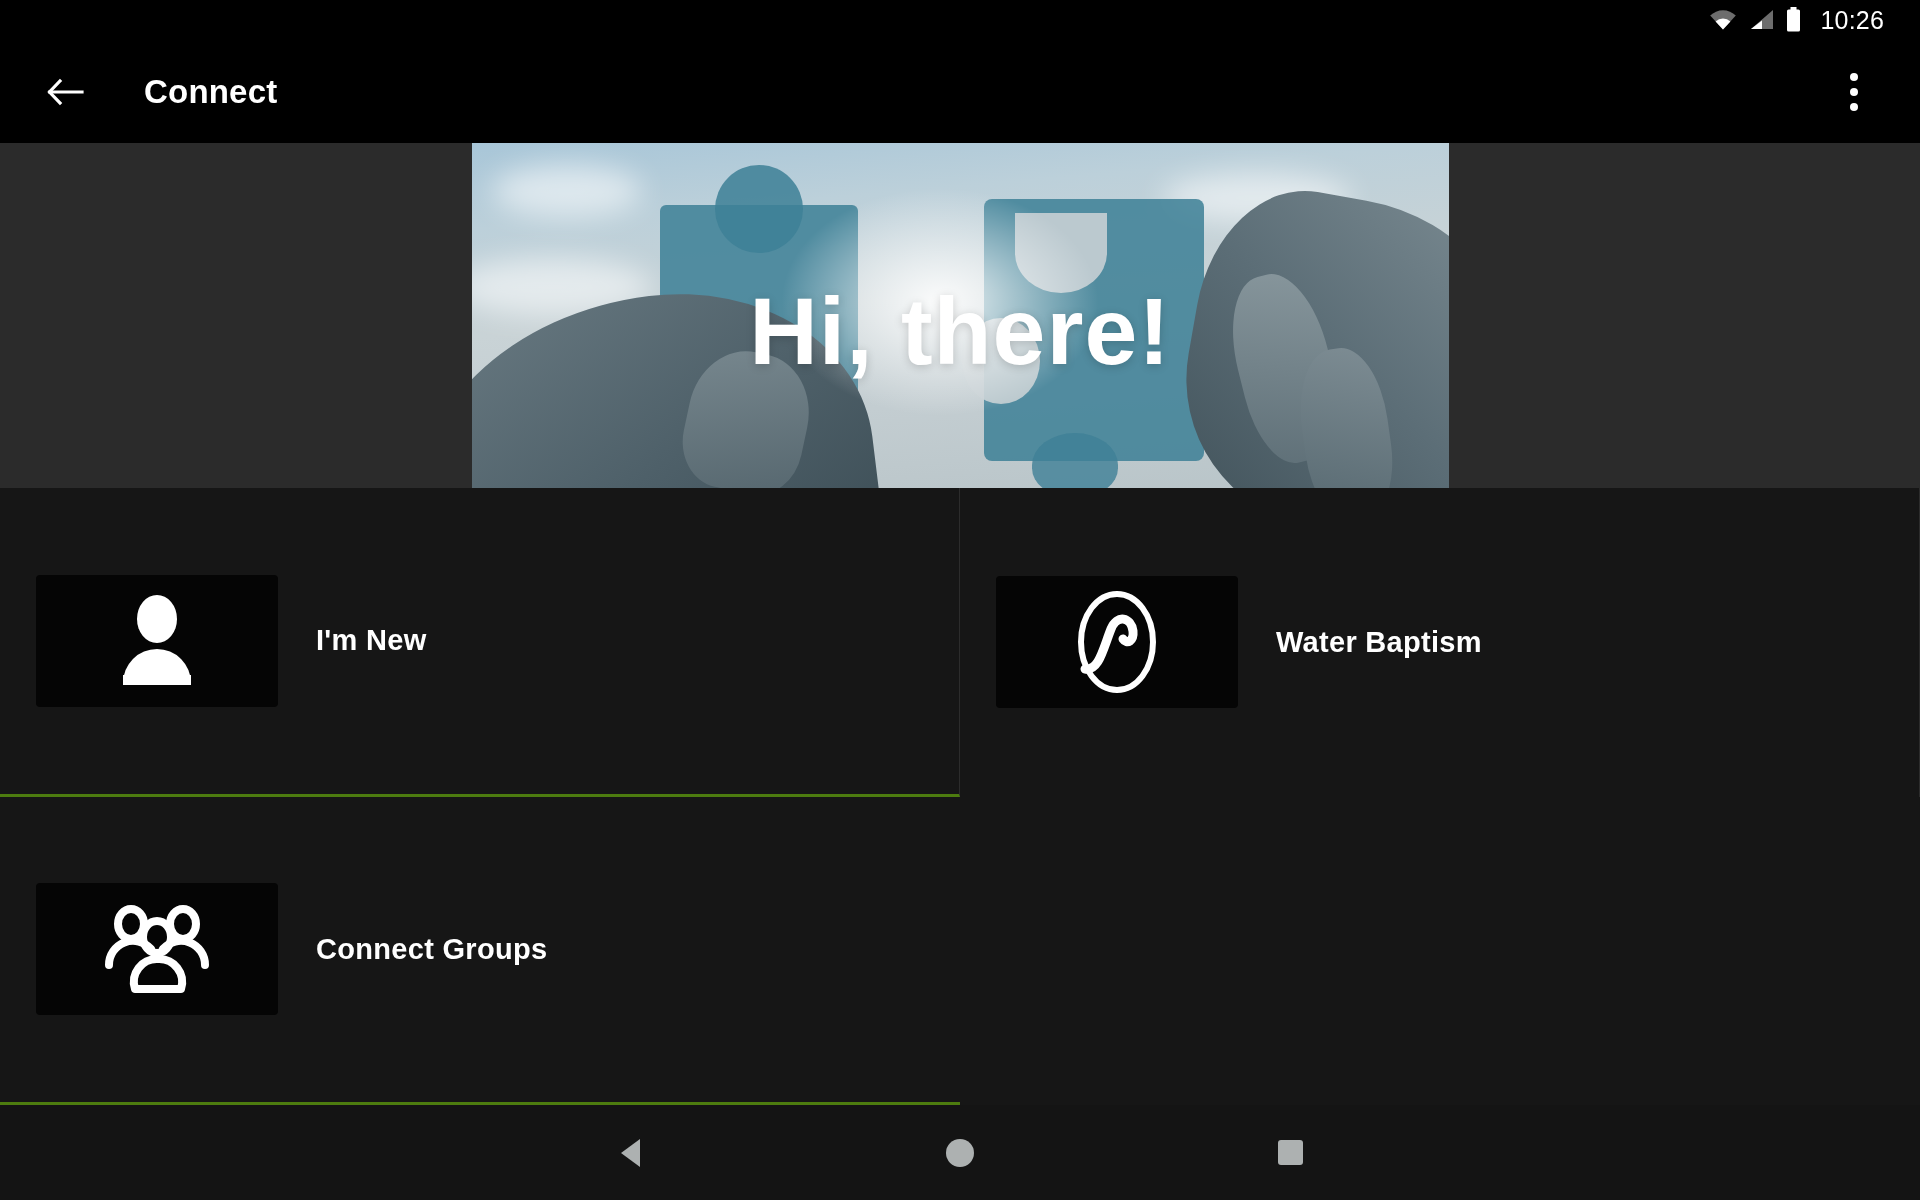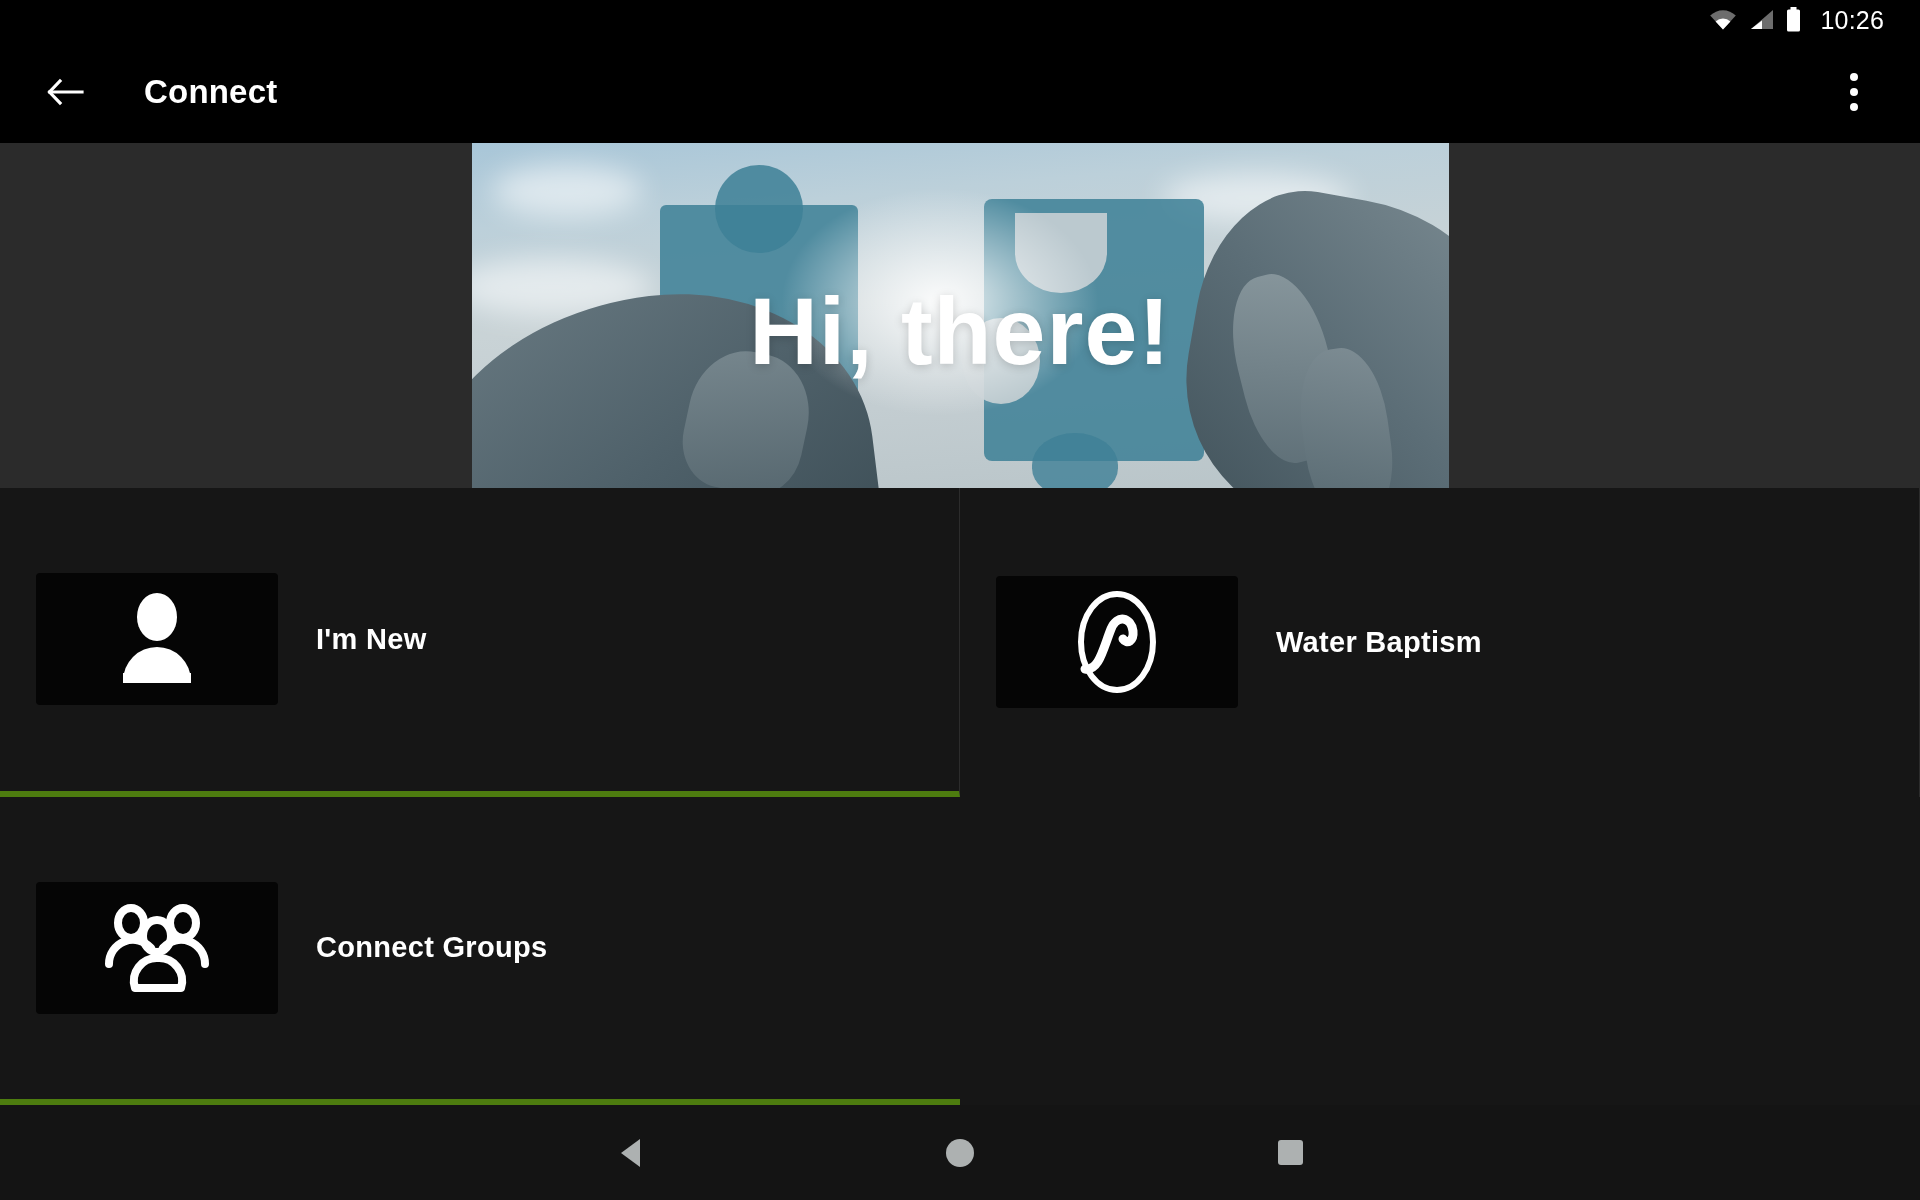--- a/index.html
+++ b/index.html
@@ -139,21 +139,21 @@
   .grid {
     position:absolute; top:488px; left:0; width:1920px; height:617px;
     background:#161616;
     display:grid; grid-template-columns:1fr 1fr; grid-template-rows:1fr 1fr;
   }
   .cell {
     display:flex; align-items:center; cursor:pointer; position:relative;
     padding-left:36px;
   }
   .cell.b-right { border-right:1px solid #2c2c2c; }
-  .cell.b-bottom { border-bottom:6px solid #4d7c0f; }
+  .cell.b-bottom { border-bottom:3px solid #4d7c0f; }
   .tile {
     width:242px; height:132px; background:#050505; border-radius:4px;
     display:flex; align-items:center; justify-content:center; flex:0 0 auto;
   }
   .cell-label {
     color:#fff; font-size:29px; font-weight:bold; margin-left:38px;
     letter-spacing:.3px;
   }
 
   

